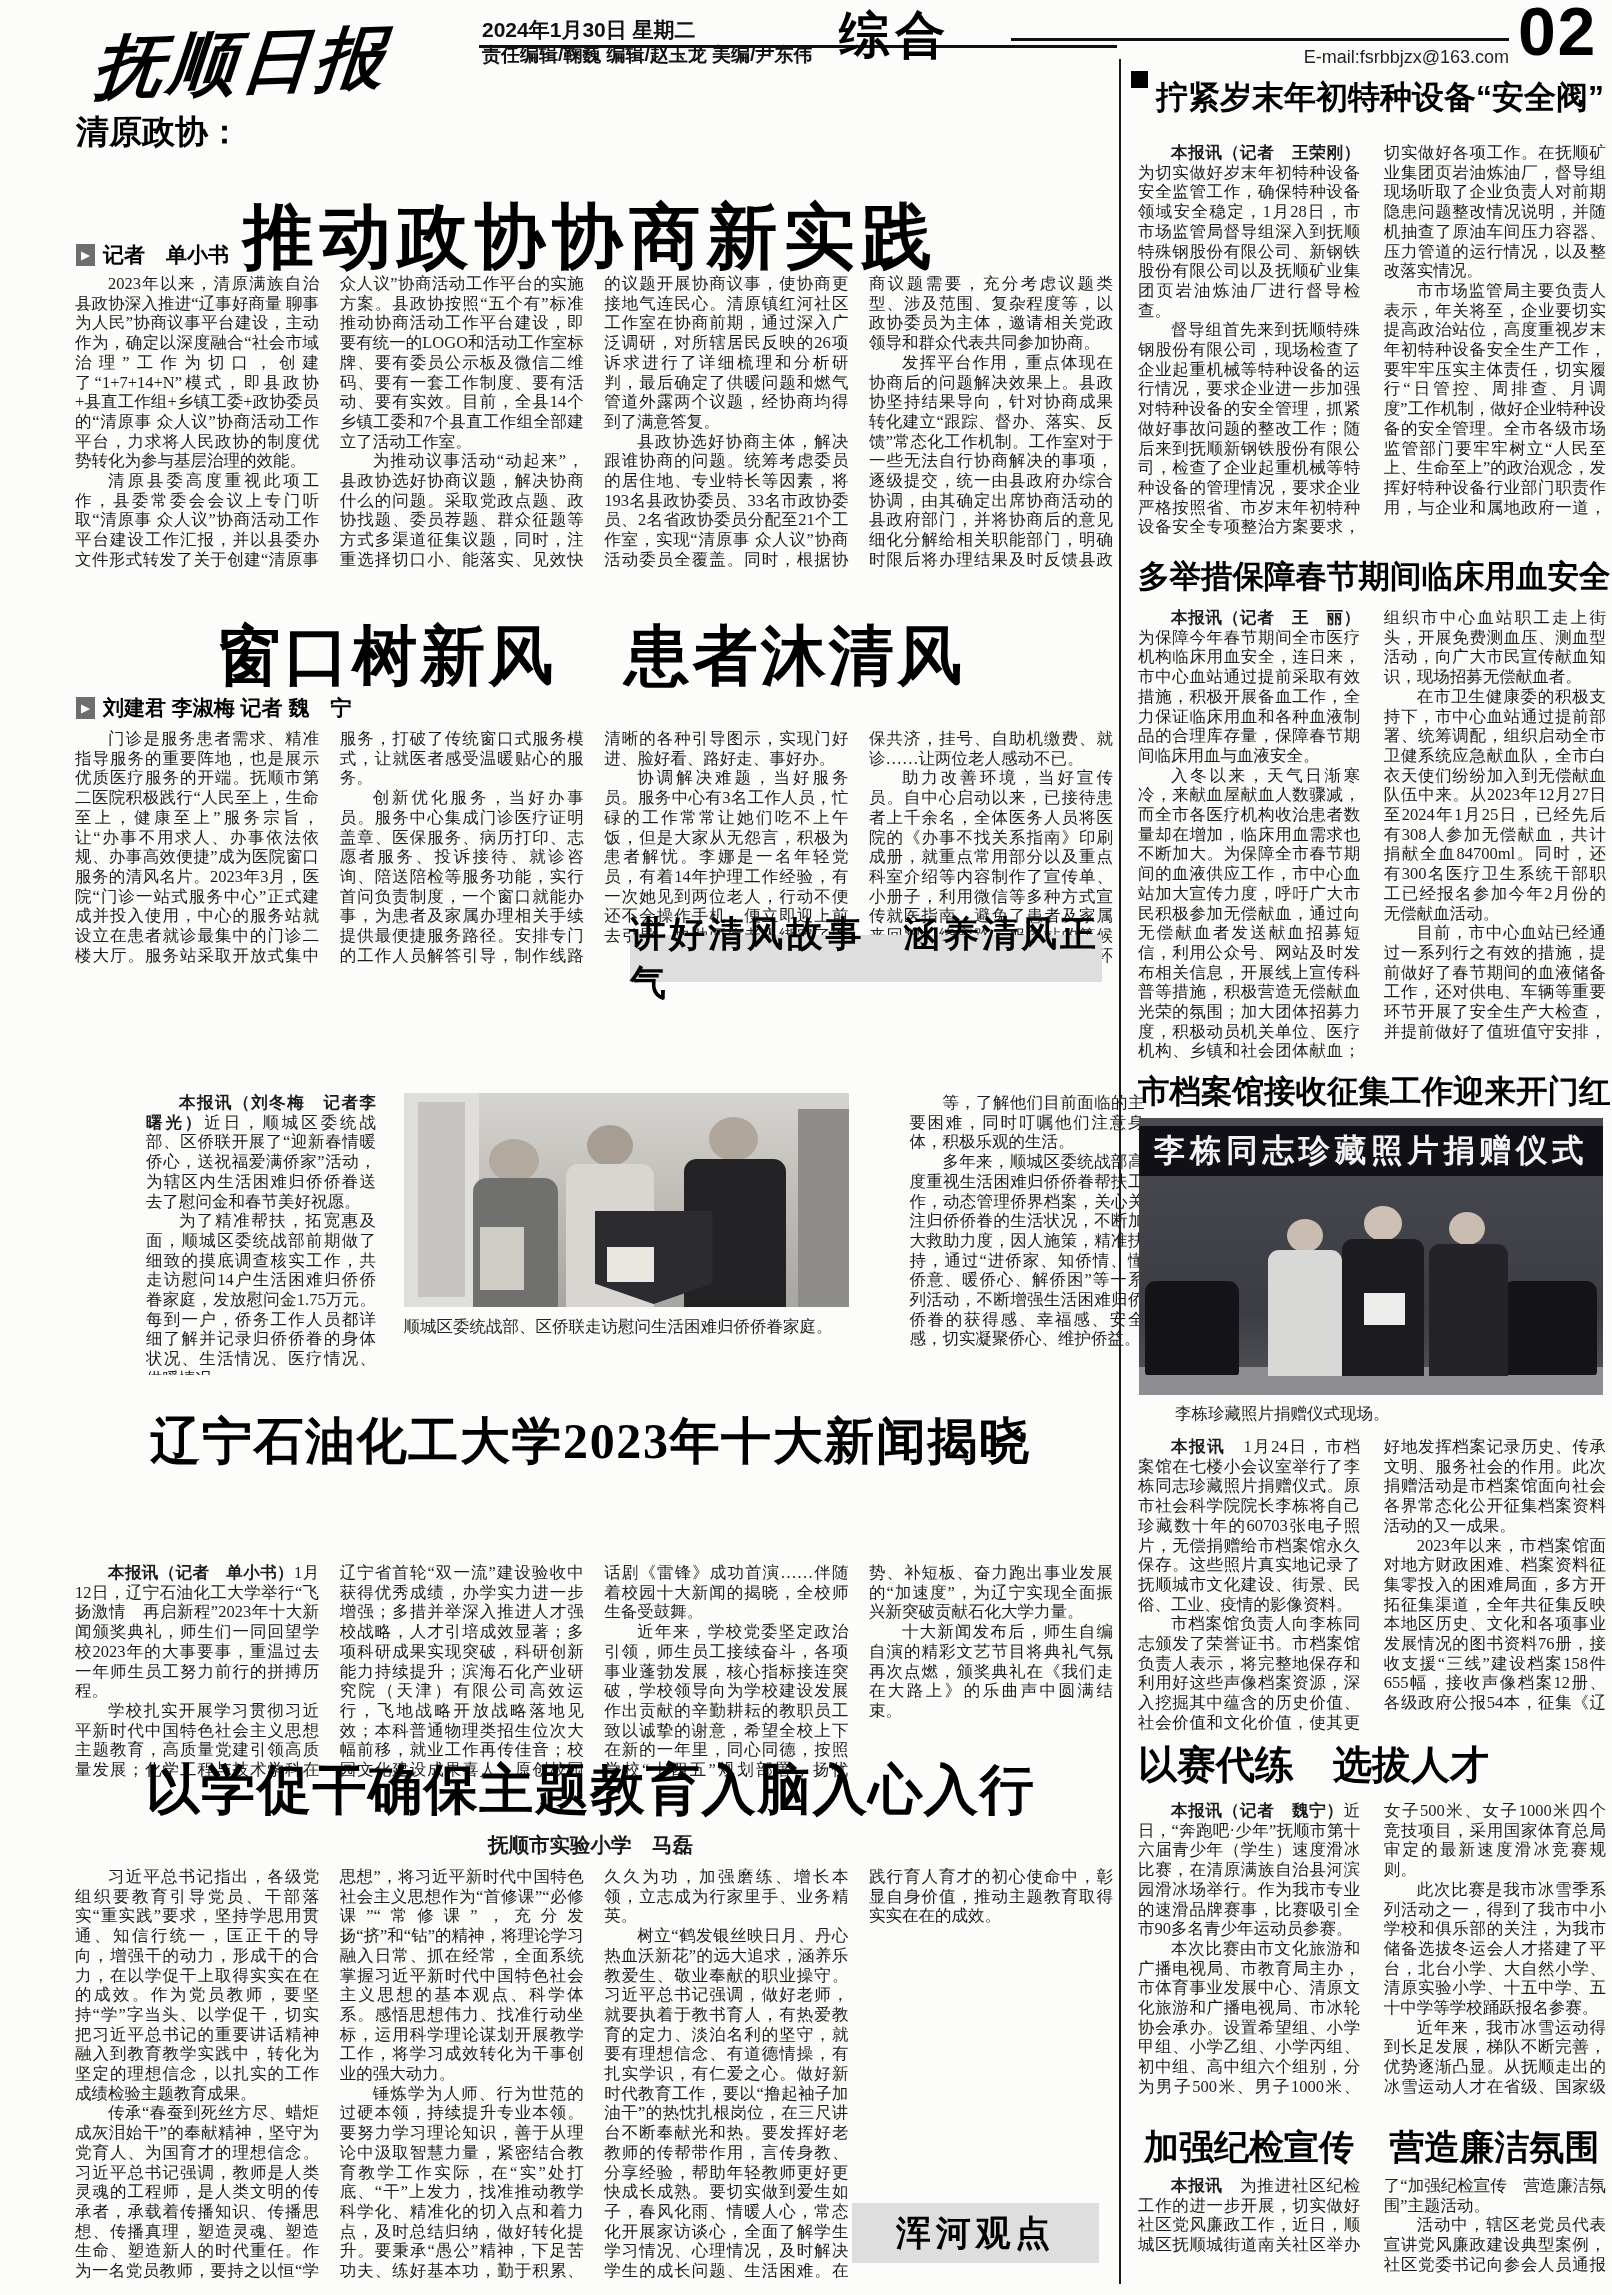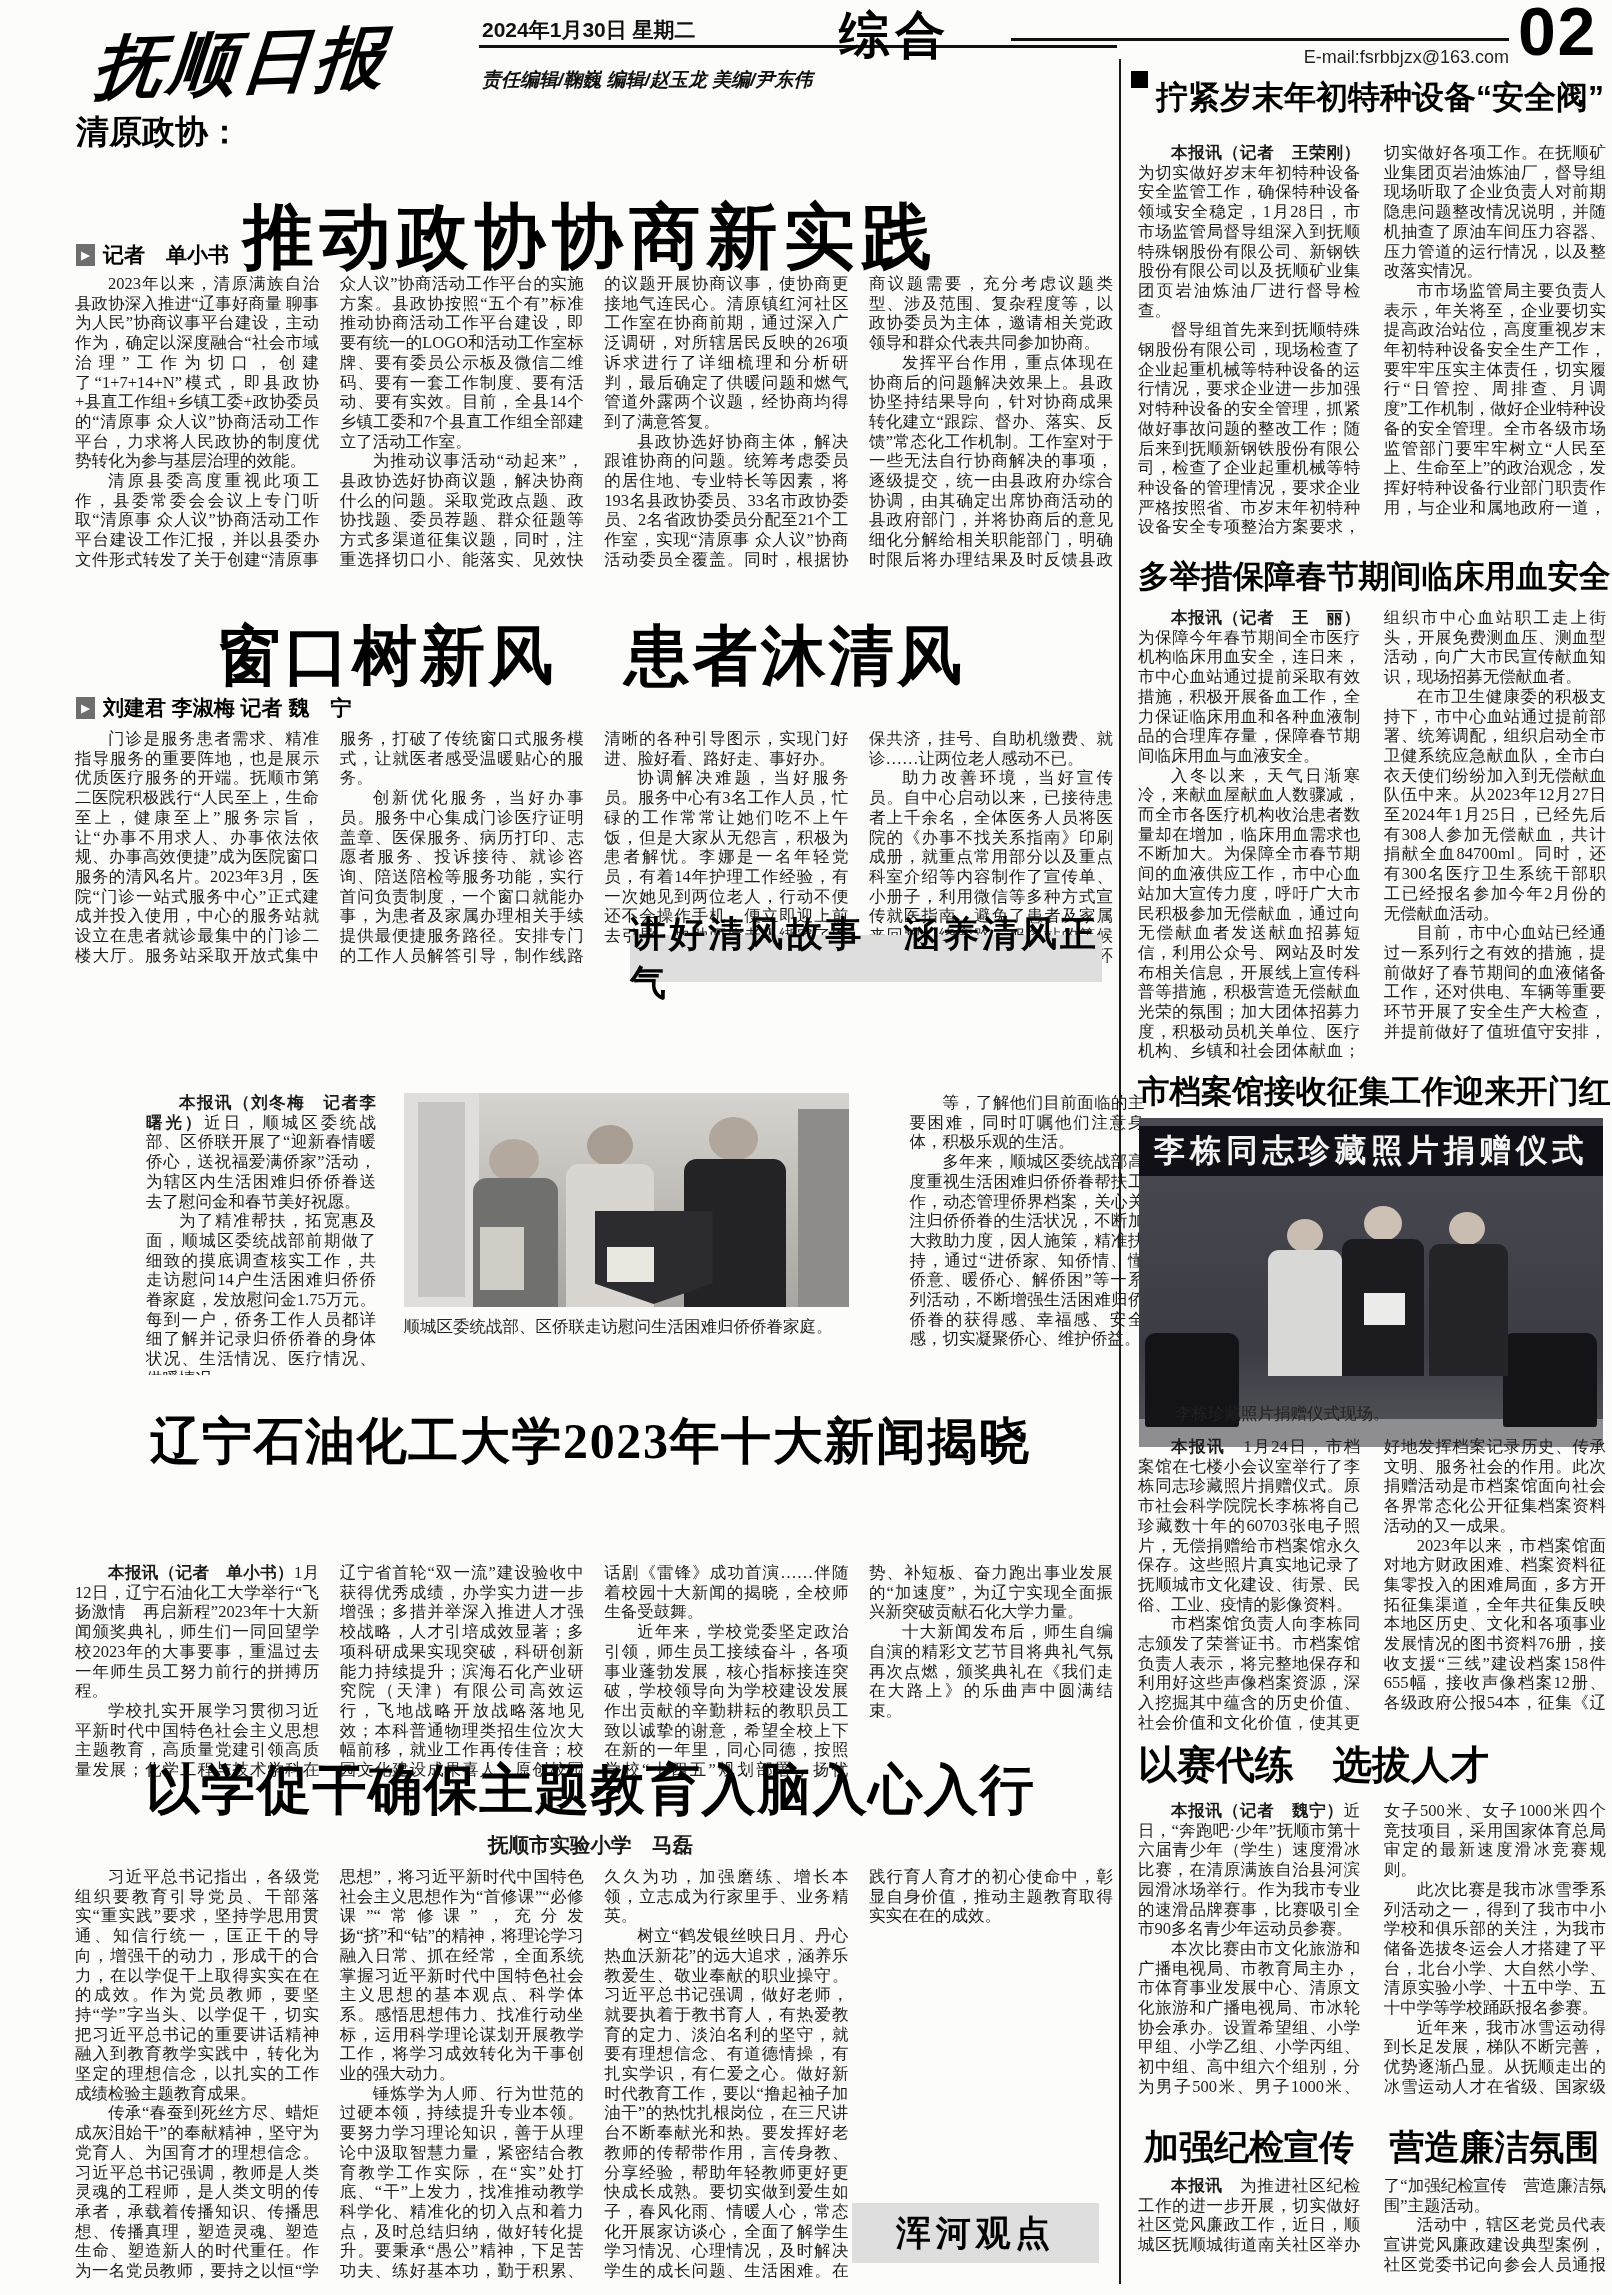--- a/index.html
+++ b/index.html
@@ -65,21 +65,21 @@
 </style>
 </head>
 <body>
 
 <div id="page">
 
   <div class="abs masthead" style="left:94px;top:17.3px;">抚顺日报</div>
 
   <div class="abs dateline sans" style="left:482px;top:15.7px;">2024年1月30日  星期二</div>
   <div class="abs rule" style="left:479px;top:45px;width:638px;height:3.1px;"></div>
-  <div class="abs editors sans" style="left:482px;top:67px;font-style:italic;">责任编辑/鞠巍  编辑/赵玉龙  美编/尹东伟</div>
+  <div class="abs editors sans" style="left:482px;top:42px;">责任编辑/鞠巍  编辑/赵玉龙  美编/尹东伟</div>
 
   <div class="abs section-name sans" style="left:839px;top:1.6px;">综合</div>
   <div class="abs rule" style="left:1011px;top:38px;width:498px;height:3.1px;"></div>
   <div class="abs email sans" style="left:1249px;top:47px;width:260px;text-align:right;">E-mail:fsrbbjzx@163.com</div>
   <div class="abs pagenum sans" style="left:1518px;top:-7.9px;">02</div>
 
   <div class="abs divider-v" style="left:1119px;top:59px;width:1.6px;height:2225px;"></div>
 
   <div class="abs kicker" style="left:76px;top:110px;">清原政协：</div>
   <div class="abs hl-serif" style="left:71px;top:148px;width:1039px;font-size:71px;letter-spacing:6.3px;margin-top:42px;">推动政协协商新实践</div>
@@ -164,21 +164,21 @@
 
   <div class="abs hl-sans" style="left:1138px;top:556px;font-size:31.5px;">多举措保障春节期间临床用血安全</div>
   <div class="abs body-cols cols2" style="left:1138px;top:608px;width:468px;height:458px;">
     <p><b class="lead">本报讯（记者　王　丽）</b><span>为保障今年春节期间全市医疗机构临床用血安全，连日来，市中心血站通过提前采取有效措施，积极开展备血工作，全力保证临床用血和各种血液制品的合理库存量，保障春节期间临床用血与血液安全。</span></p>
     <p>入冬以来，天气日渐寒冷，来献血屋献血人数骤减，而全市各医疗机构收治患者数量却在增加，临床用血需求也不断加大。为保障全市春节期间的血液供应工作，市中心血站加大宣传力度，呼吁广大市民积极参加无偿献血，通过向无偿献血者发送献血招募短信，利用公众号、网站及时发布相关信息，开展线上宣传科普等措施，积极营造无偿献血光荣的氛围；加大团体招募力度，积极动员机关单位、医疗机构、乡镇和社会团体献血；组织市中心血站职工走上街头，开展免费测血压、测血型活动，向广大市民宣传献血知识，现场招募无偿献血者。</p>
     <p>在市卫生健康委的积极支持下，市中心血站通过提前部署、统筹调配，组织启动全市卫健系统应急献血队，全市白衣天使们纷纷加入到无偿献血队伍中来。从2023年12月27日至2024年1月25日，已经先后有308人参加无偿献血，共计捐献全血84700ml。同时，还有300名医疗卫生系统干部职工已经报名参加今年2月份的无偿献血活动。</p>
     <p>目前，市中心血站已经通过一系列行之有效的措施，提前做好了春节期间的血液储备工作，还对供电、车辆等重要环节开展了安全生产大检查，并提前做好了值班值守安排，随时应对处理突发事件，确保全市医疗机构用血安全。</p>
   </div>
 
   <div class="abs hl-sans" style="left:1138px;top:1071px;font-size:31.5px;">市档案馆接收征集工作迎来开门红</div>
-  <div class="abs photo aphoto" style="left:1139px;top:1118px;width:464px;height:329px;">
+  <div class="abs photo aphoto" style="left:1139px;top:1118px;width:464px;height:277px;">
     <div class="aphoto-banner">李栋同志珍藏照片捐赠仪式</div>
     <div class="p-shape" style="left:0;bottom:0;width:100%;height:28px;background:#8e8e92;"></div>
     <div class="p-shape" style="left:6.3px;bottom:20.5px;width:94px;height:94px;background:#141418;border-radius:11px 11px 3.1px 3.1px;"></div>
     <div class="p-shape" style="right:6.3px;bottom:20.5px;width:94px;height:94px;background:#141418;border-radius:11px 11px 3.1px 3.1px;"></div>
     <div class="p-shape" style="left:148px;top:101px;width:36px;height:33px;border-radius:50%;background:#c9bdb2;"></div>
     <div class="p-shape" style="left:129px;top:132px;width:74px;height:126px;border-radius:11px 11px 0 0;background:#d8d8d6;"></div>
     <div class="p-shape" style="left:225px;top:88px;width:38px;height:35px;border-radius:50%;background:#cdc1b5;"></div>
     <div class="p-shape" style="left:203px;top:121px;width:82px;height:137px;border-radius:11px 11px 0 0;background:#1b1b20;"></div>
     <div class="p-shape" style="left:225px;top:175px;width:41px;height:31.5px;background:#ececea;"></div>
     <div class="p-shape" style="left:310px;top:94px;width:36px;height:33px;border-radius:50%;background:#c9bdb2;"></div>

